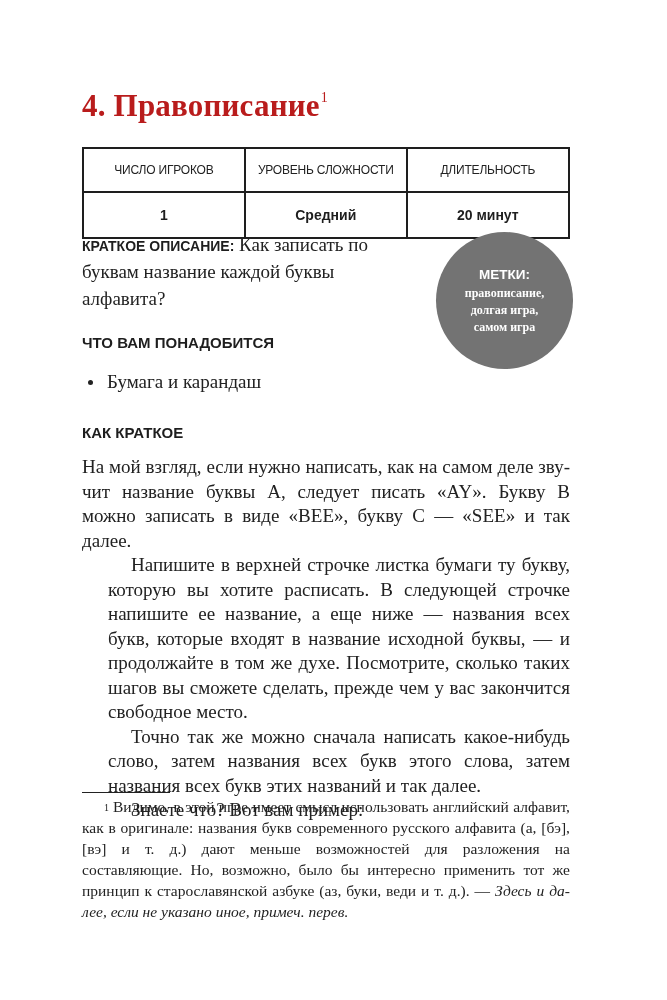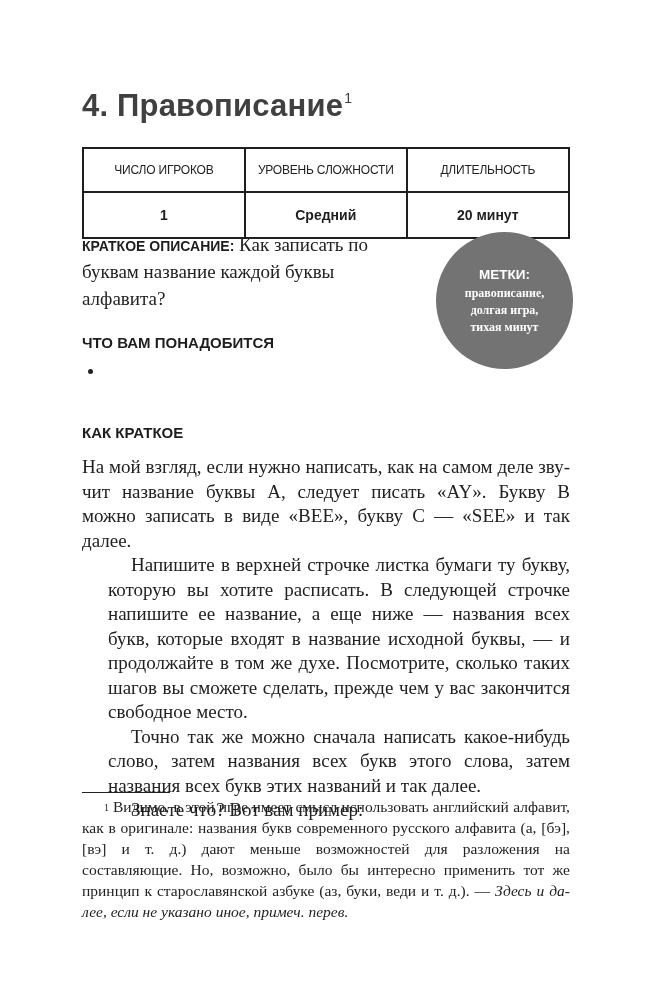--- a/index.html
+++ b/index.html
@@ -11,25 +11,25 @@
       width: 667px;
       height: 1000px;
       position: relative;
       overflow: hidden;
       color: #1e1e1e;
     }
     .title {
       position: absolute;
       left: 82px;
       top: 88px;
-      font-family: Liberation Sans, sans-serif;
+      font-family: Liberation Serif, serif;
       font-weight: bold;
       font-size: 31px;
       letter-spacing: 0.2px;
-      color: #404040;
+      color: #b91c1c;
       white-space: nowrap;
       text-align: right;
     }
     .title sup {
       font-size: 14px;
       font-weight: normal;
       vertical-align: top;
       position: relative;
       top: 2px;
       margin-left: 1px;
@@ -214,28 +214,29 @@
   </table>
 
 <div class="summary">
   <span class="sans-label">КРАТКОЕ ОПИСАНИЕ:</span><span class="serif"> Как записать по буквам название каждой буквы алфавита?</span>
 </div>
 
 <div class="tags-circle">
   <div class="tags-title">МЕТКИ:</div>
   <div class="tags-line">правописание,</div>
   <div class="tags-line">долгая игра,</div>
-  <div class="tags-line">тихая минут</div>
+  <div class="tags-line">самом игра</div>
 </div>
 
 <div class="need-heading sans-label">ЧТО ВАМ ПОНАДОБИТСЯ</div>
 
 <ul class="need-list">
   <li>
     <span class="bullet"></span>
+    <span class="serif">Бумага и карандаш</span>
   </li>
 </ul>
 
 <div class="how-heading sans-label">КАК КРАТКОЕ</div>
 
 <div class="body-text">
   <p>На мой взгляд, если нужно написать, как на самом деле зву­чит название буквы А, следует писать «AY». Букву B можно записать в виде «BEE», букву C — «SEE» и так далее.</p>
   <p class="indent">Напишите в верхней строчке листка бумаги ту букву, которую вы хотите расписать. В следующей строчке напи­шите ее название, а еще ниже — названия всех букв, кото­рые входят в название исходной буквы, — и продолжайте в том же духе. Посмотрите, сколько таких шагов вы смо­жете сделать, прежде чем у вас закончится свободное место.</p>
   <p class="indent">Точно так же можно сначала написать какое-нибудь слово, затем названия всех букв этого слова, затем назва­ния всех букв этих названий и так далее.</p>
   <p class="indent">Знаете что? Вот вам пример:</p>

